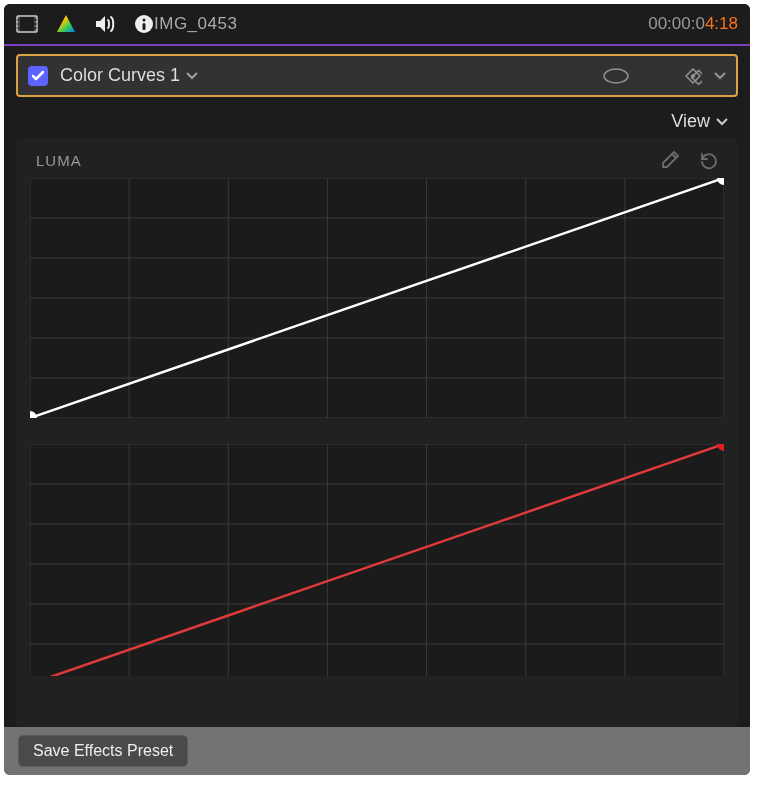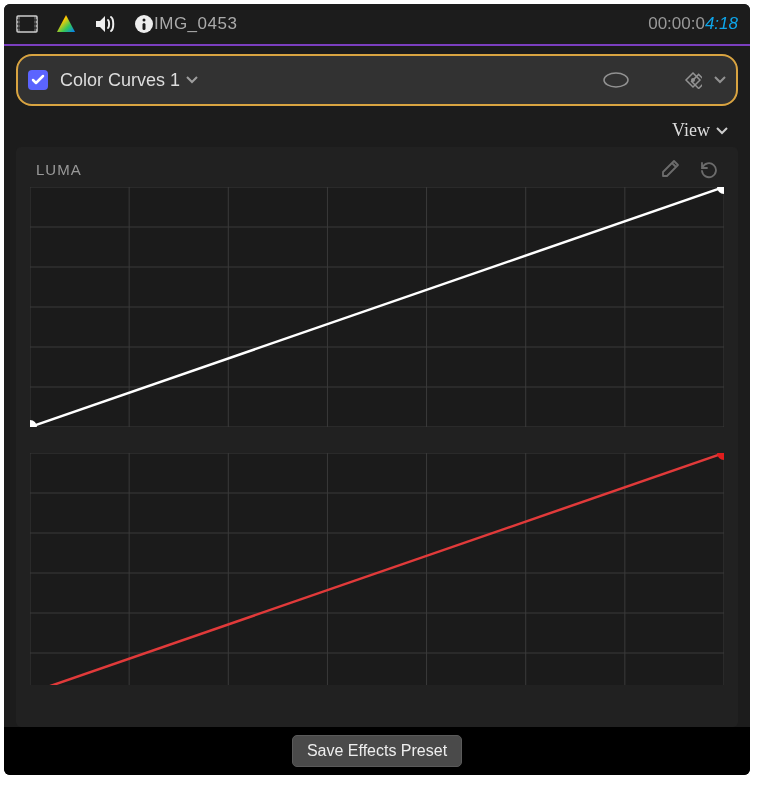--- a/index.html
+++ b/index.html
@@ -27,39 +27,39 @@
   .topbar {
     height: 40px;
     display: flex;
     align-items: center;
     padding: 0 12px;
     background: #1c1c1c;
   }
   .topbar-left { display: flex; align-items: center; gap: 18px; flex: 0 0 auto; }
   .topbar-center { flex: 1; color: #aaa; font-size: 17px; letter-spacing: 0.5px; }
   .topbar-right { flex: 0 0 auto; color: #999; font-size: 17px; font-variant-numeric: tabular-nums; }
-  .timecode-highlight { color: #0ea5e9; font-style: italic; }
+  .timecode-highlight { color: #f97316; }
   .icon { display: inline-flex; align-items: center; justify-content: center; }
 
   
   .sep {
     height: 2px;
     background: #7b3fbf;
     width: 100%;
   }
 
   
   .effect-row-wrap { padding: 8px 12px 0 12px; }
   .effect-row {
     display: flex;
     align-items: center;
     background: #323232;
     border: 2px solid #d9a441;
-    border-radius: 16px;
-    height: 52px;
+    border-radius: 4px;
+    height: 43px;
     padding: 0 10px;
     gap: 12px;
   }
   .checkbox {
     width: 20px; height: 20px;
     background: #5b64ff;
     border-radius: 4px;
     display: flex; align-items: center; justify-content: center;
   }
   .effect-name {
@@ -71,21 +71,20 @@
   }
   .spacer { flex: 1; }
   .mask-icon, .keyframe-icon { opacity: 0.7; }
   .chevron { opacity: 0.7; }
 
   
   .view-row {
     display: flex;
     justify-content: flex-end;
     padding: 14px 22px 6px 22px;
-    font-family: Liberation Serif, serif;
   }
   .view-btn {
     color: #ddd;
     font-size: 18px;
     display: flex;
     align-items: center;
     gap: 6px;
   }
 
   
@@ -119,24 +118,24 @@
   .curve-grid {
     position: relative;
     width: 100%;
     background: #1b1b1b;
   }
   .luma-grid { height: 240px; }
   .red-grid  { height: 232px; overflow: hidden; }
   .grid-svg { position: absolute; inset: 0; width: 100%; height: 100%; }
   .footer {
     height: 48px;
-    background: #000000;
-    display: flex;
-    align-items: center;
-    justify-content: center;
+    background: #737373;
+    display: flex;
+    align-items: center;
+    justify-content: flex-start;
     padding: 0 14px;
   }
   .save-btn {
     background: #4a4a4a;
     color: #eee;
     font-size: 16px;
     padding: 6px 14px;
     border-radius: 5px;
     border: 1px solid #5a5a5a;
   }

